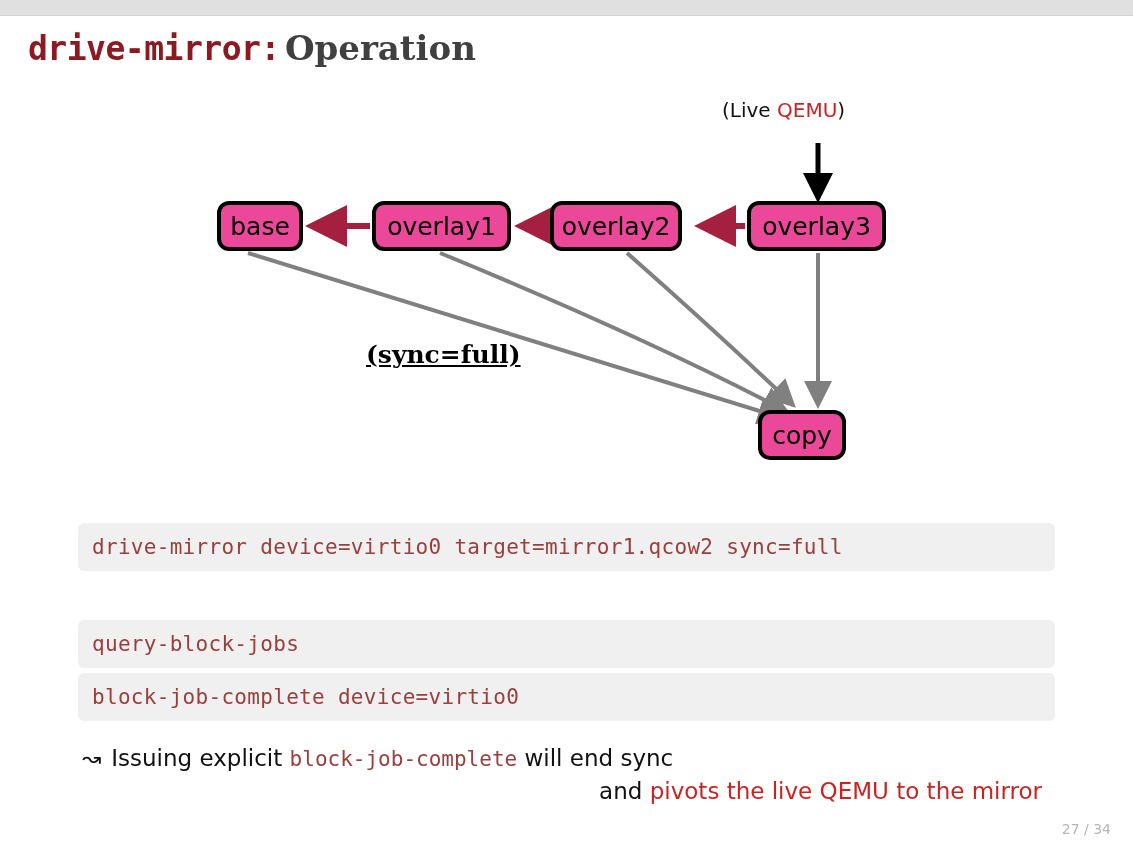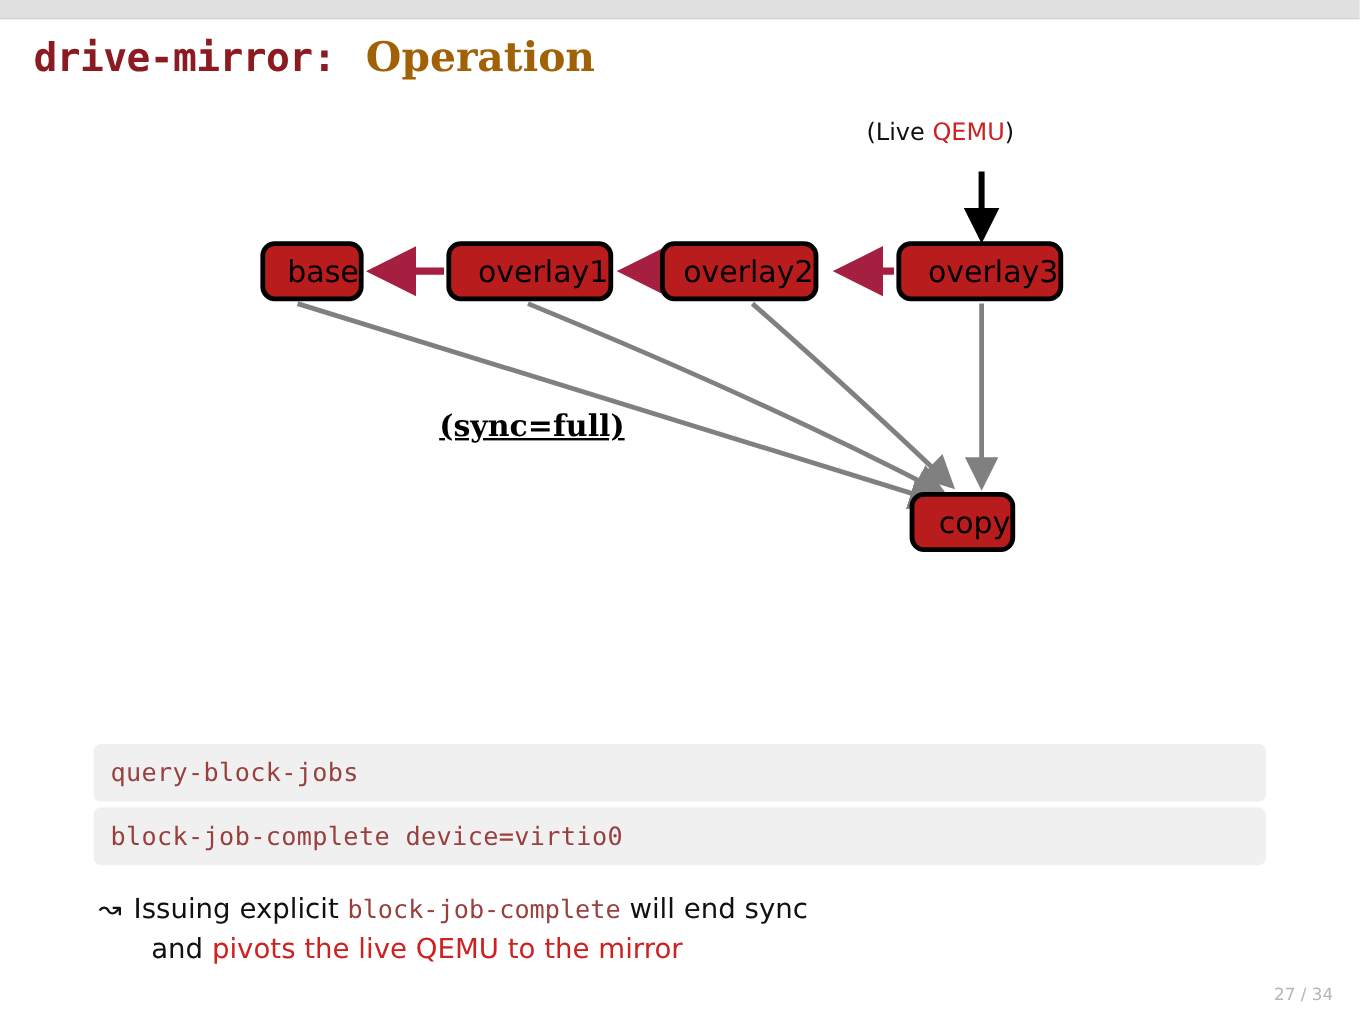--- a/index.html
+++ b/index.html
@@ -40,22 +40,21 @@
     font-family: "DejaVu Sans Mono", monospace;
     font-size: 33px;
     font-weight: bold;
     color: #8c1a21;
     letter-spacing: -0.5px;
   }
   #title .serif {
     font-family: "DejaVu Serif", serif;
     font-size: 34px;
     font-weight: bold;
-    color: #a16207;
-    margin-left: 20px;
+    color: #404040;
   }
   
   #diagram {
     position: absolute;
     left: 0;
     top: 85px;
     width: 1133px;
     height: 400px;
   }
   #diagram svg {
@@ -81,24 +80,24 @@
     white-space: nowrap;
     left: 366px;
     top: 255px;
     text-decoration: underline;
   }
   .nodebox {
     position: absolute;
     box-sizing: border-box;
     border: 4px solid #000000;
     border-radius: 12px;
-    background: #b91c1c;
+    background: #ec4899;
     display: flex;
     align-items: center;
-    justify-content: flex-end;
+    justify-content: center;
     font-family: "DejaVu Sans", sans-serif;
     font-size: 25px;
     color: #000000;
     height: 50px;
   }
   #node-base     { left: 217px; top: 116px; width: 86px; }
   #node-overlay1 { left: 372px; top: 116px; width: 139px; }
   #node-overlay2 { left: 550px; top: 116px; width: 132px; }
   #node-overlay3 { left: 747px; top: 116px; width: 139px; }
   #node-copy     { left: 758px; top: 325px; width: 88px; }
@@ -143,21 +142,21 @@
     font-size: 23px;
     color: #111111;
     margin-right: 10px;
   }
   #bullet .mono {
     font-family: "DejaVu Sans Mono", monospace;
     font-size: 21px;
     color: #99403f;
   }
   #bullet .red { color: #cc2222; }
-  #bullet .line2 { display: block; margin-left: 44px; }
+  #bullet .line2 { display: block; margin-left: 44px; text-align: right; }
 
   
   #pagenum {
     position: absolute;
     right: 22px;
     bottom: 13px;
     font-family: "DejaVu Sans", sans-serif;
     font-size: 14px;
     color: #b6b6b6;
     margin-top: 48px;
@@ -218,20 +217,23 @@
       <span>overlay2</span>
     </div>
     <div class="nodebox" id="node-overlay3">
       <span>overlay3</span>
     </div>
     <div class="nodebox" id="node-copy">
       <span>copy</span>
     </div>
   </div>
 
+  <div class="codebar" id="code0">
+    <span>drive-mirror device=virtio0 target=mirror1.qcow2 sync=full</span>
+  </div>
   <div class="codebar" id="code1">
     <span>query-block-jobs</span>
   </div>
   <div class="codebar" id="code2">
     <span>block-job-complete device=virtio0</span>
   </div>
 
   <div id="bullet">
     <span class="arrowglyph">↝</span><span>Issuing explicit </span><span class="mono">block-job-complete</span><span> will end sync</span>
     <span class="line2"><span>and </span><span class="red">pivots the live QEMU to the mirror</span></span>

